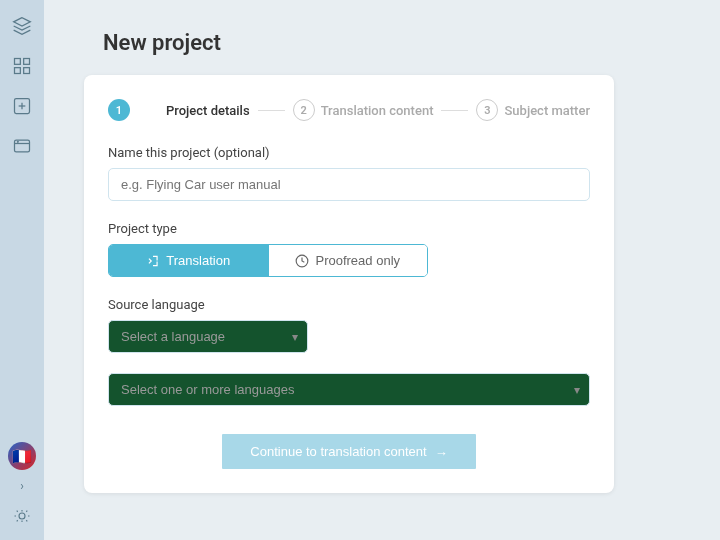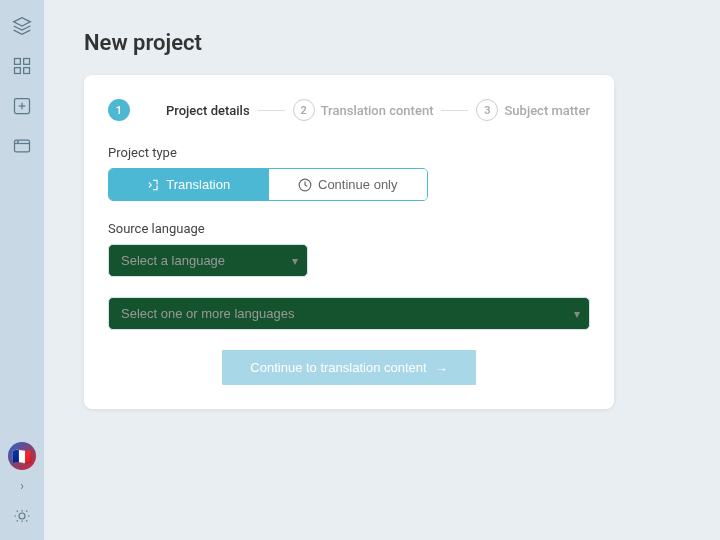--- a/index.html
+++ b/index.html
@@ -82,20 +82,21 @@
       flex: 1;
       padding: 30px 40px;
       overflow-y: auto;
     }
 
     .page-title {
       font-size: 22px;
       font-weight: 600;
       color: #333;
       margin-bottom: 20px;
+      margin-left: 19px;
     }
 
     
     .card {
       background: #fff;
       border-radius: 8px;
       padding: 24px;
       box-shadow: 0 1px 4px rgba(0,0,0,0.08);
       max-width: 530px;
     }
@@ -235,21 +236,21 @@
       background: #a8d8e8;
       color: #fff;
       border: none;
       border-radius: 1px;
       padding: 10px 28px;
       font-size: 13px;
       cursor: pointer;
       display: flex;
       align-items: center;
       gap: 8px;
-      margin-top: 0;
+      margin-top: 8px;
     }
   </style>
 </head>
 <body>
 
 <nav class="sidebar">
   <div class="sidebar-icon">
     <svg viewBox="0 0 24 24" fill="none" stroke="currentColor" stroke-width="1.5">
       <path d="M12 2L2 7l10 5 10-5-10-5z"></path>
       <path d="M2 17l10 5 10-5"></path>
@@ -316,38 +317,42 @@
       </div>
       <div class="step-divider"></div>
       <div class="step">
         <div class="step-circle inactive">
           <span>3</span>
         </div>
         <span class="step-label inactive">Subject matter</span>
       </div>
     </div>
 
+    <div class="form-group">
+      <label class="form-label">Name this project (optional)</label>
+      <input type="text" class="text-input" placeholder="e.g. Flying Car user manual" style="">
+    </div>
 
     <div class="form-group">
       <label class="form-label">Project type</label>
       <div class="project-type-group">
         <button class="type-btn selected">
           <svg width="14" height="14" viewBox="0 0 24 24" fill="none" stroke="currentColor" stroke-width="2">
             <path d="M5 8l4 4-4 4"></path>
             <path d="M12 4h7v7"></path>
             <path d="M12 20h7v-7"></path>
           </svg>
           <span>Translation</span>
         </button>
         <button class="type-btn unselected">
           <svg width="14" height="14" viewBox="0 0 24 24" fill="none" stroke="currentColor" stroke-width="2">
             <path d="M12 2a10 10 0 100 20 10 10 0 000-20z"></path>
             <path d="M12 6v6l4 2"></path>
           </svg>
-          <span>Continue only</span>
+          <span>Proofread only</span>
         </button>
       </div>
     </div>
 
     <div class="form-group">
       <label class="form-label">Source language</label>
       <div class="select-wrapper">
         <select class="select-field">
           <option value="">Select a language</option>
         </select>

